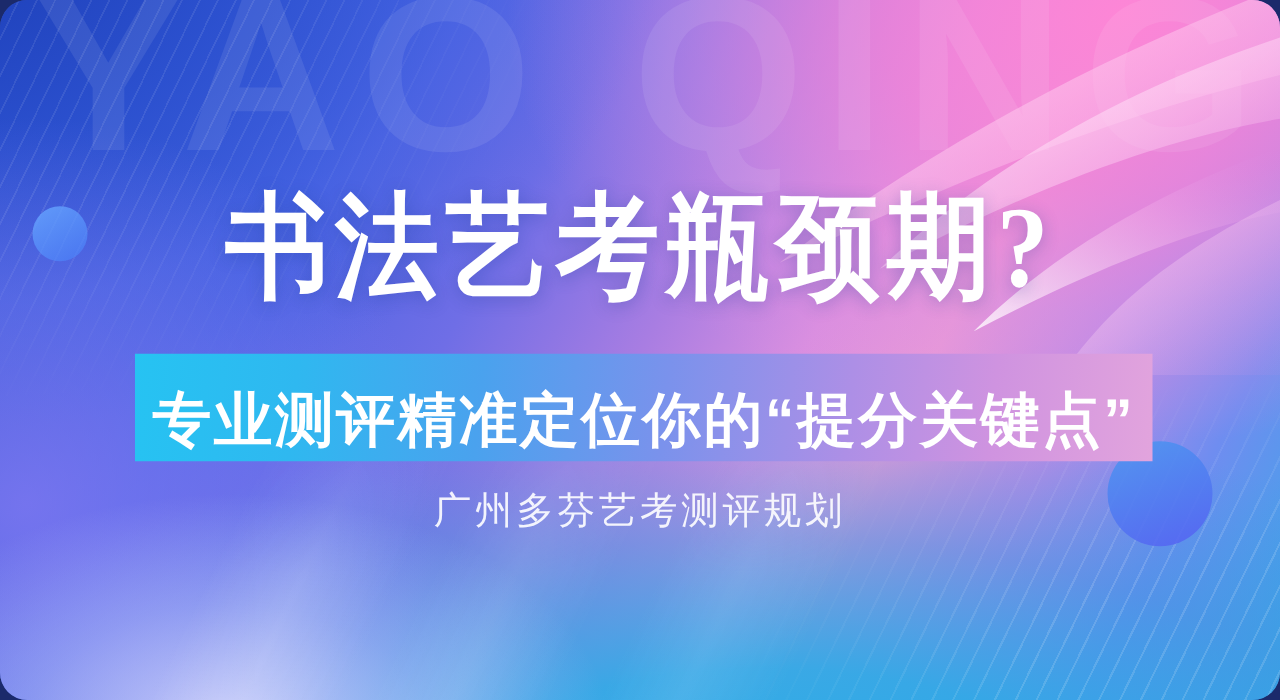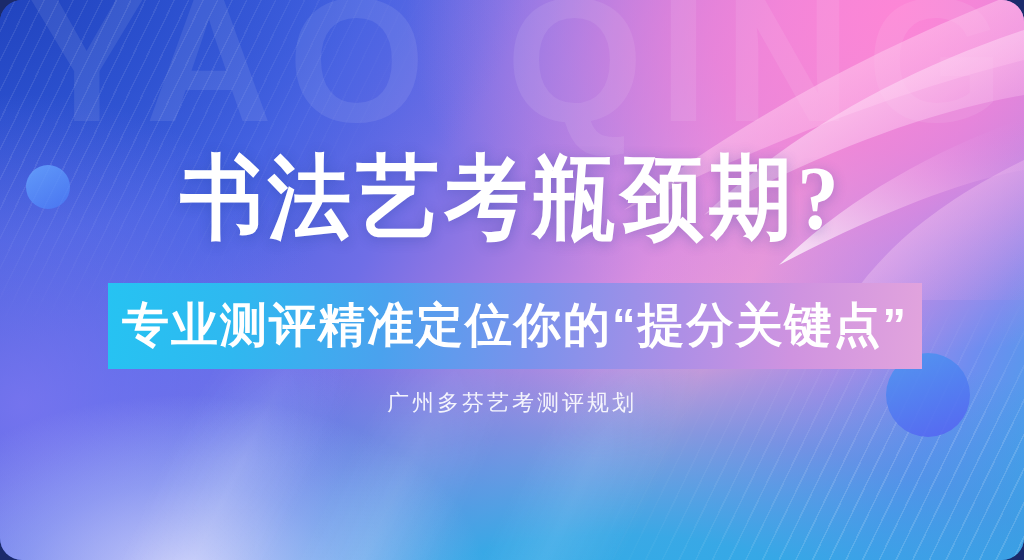--- a/index.html
+++ b/index.html
@@ -151,39 +151,39 @@
     left:108px;top:283px;
     width:814px;height:86px;
     background:linear-gradient(96deg,
       #26c3f2 0%,
       #2fb8f0 16%,
       #4aa2ee 34%,
       #7a92ec 52%,
       #ad8fe6 70%,
       #cf93e0 84%,
       #e2a4dd 100%);
-    display:flex;align-items:center;justify-content:center;
+    display:flex;align-items:flex-end;justify-content:center;
   }
   .subtitle-text{
     font-family:"Liberation Sans","DejaVu Sans",sans-serif;
     font-weight:700;
     font-size:47px;
     letter-spacing:2px;
     color:#ffffff;
     white-space:nowrap;
     transform:translateY(-1px);
   }
 
   .footer-text{
     position:absolute;
     left:0;right:0;top:388px;
     text-align:center;
     font-family:"Liberation Sans","DejaVu Sans",sans-serif;
     font-weight:400;
-    font-size:22px;
+    font-size:30px;
     letter-spacing:3px;
     color:rgba(255,255,255,.90);
     white-space:nowrap;
   }
 </style>
 </head>
 <body>
 
 <div class="stage">
 

